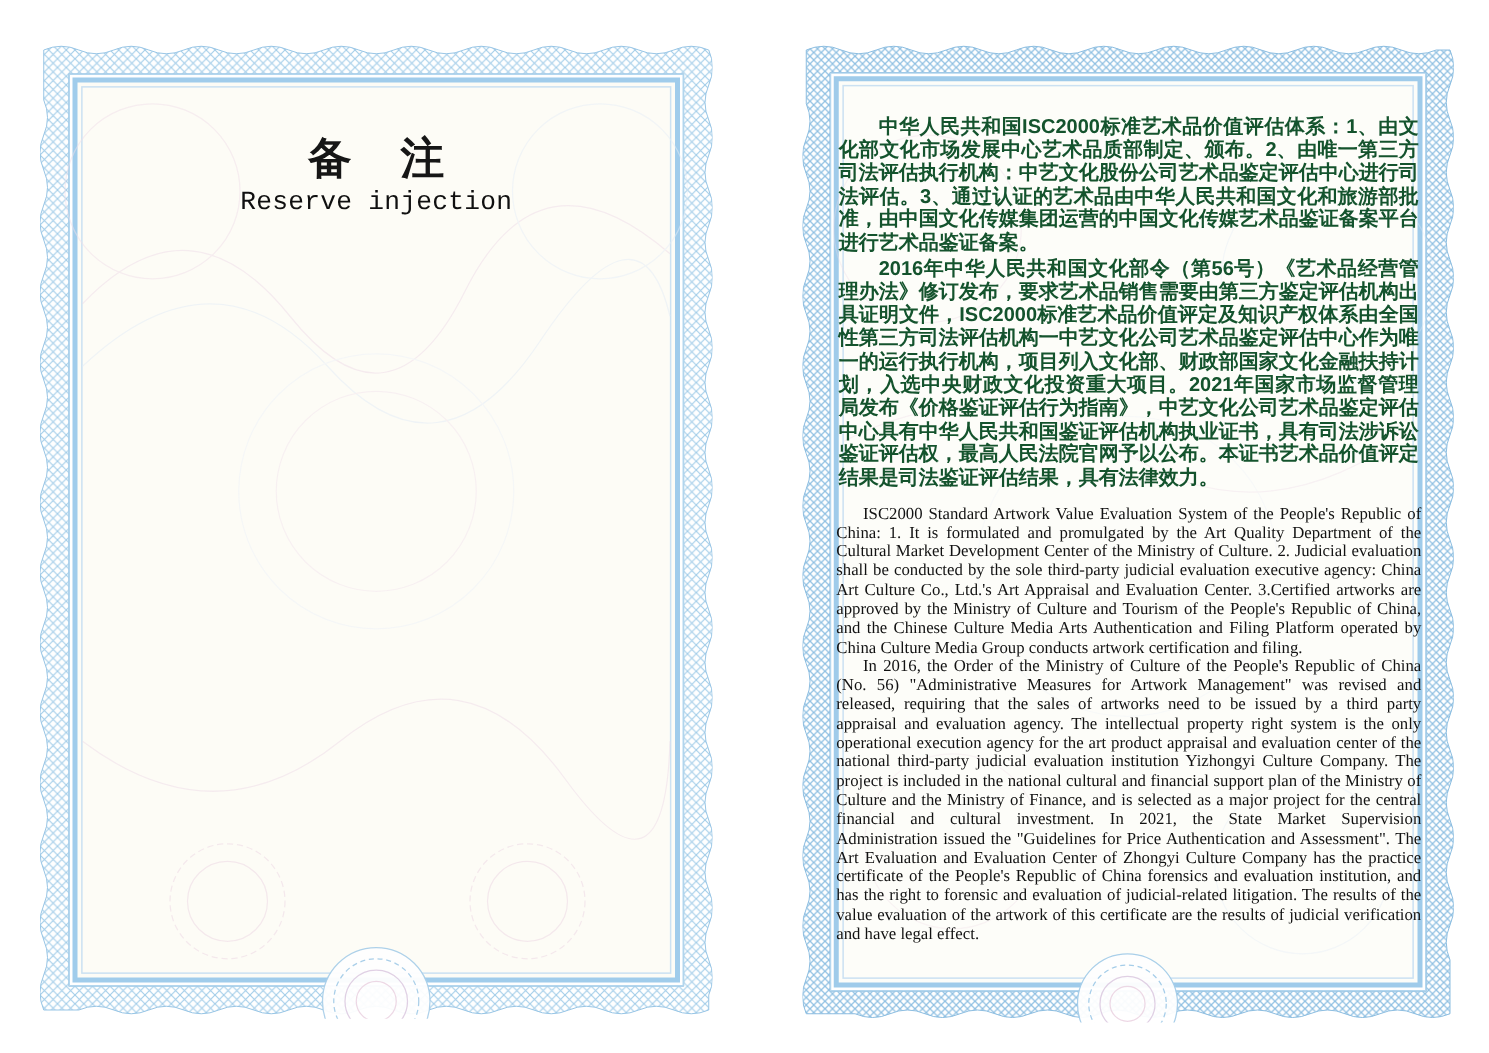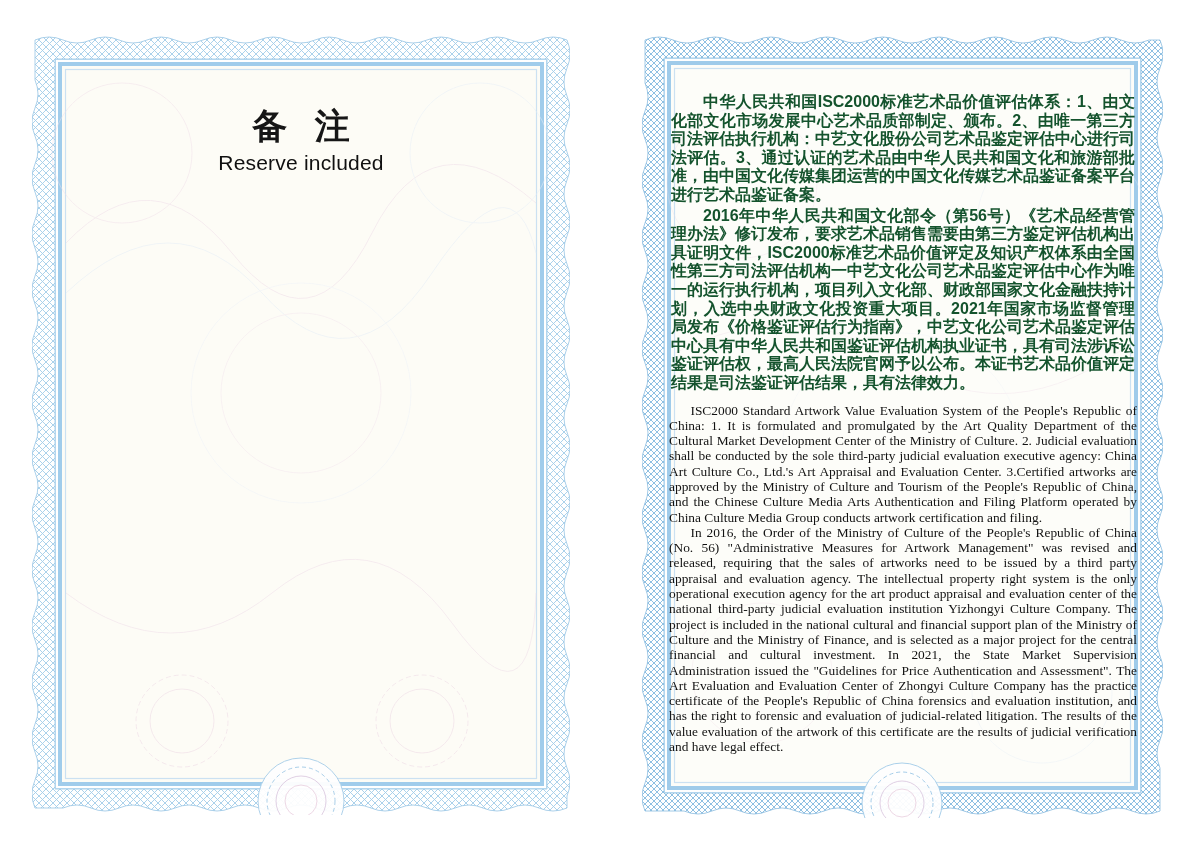--- a/index.html
+++ b/index.html
@@ -1,19 +1,19 @@
 <!DOCTYPE html>
 <html><head>
 <meta charset="utf-8">
 <style>
   html,body{margin:0;padding:0;background:#ffffff;}
   .sheet{position:relative;width:1191px;height:842px;background:#ffffff;overflow:hidden;
          font-family:"Liberation Sans",sans-serif;}
   .page{position:absolute;}
-  .page-left{left:32px;top:33px;width:538px;height:782px;}
+  .page-left{left:32px;top:33px;width:538px;height:782px;font-family:Liberation Mono, monospace;}
   .page-right{left:642px;top:33px;width:521px;height:785px;}
   .page svg{position:absolute;left:0;top:0;}
   .paper-tint{position:absolute;left:28px;top:31px;right:28px;bottom:31px;background:#fdfcf6;}
   .paper-tint.r{background:#fdfdf9;}
 
   .left-content{position:absolute;left:40px;right:40px;top:70px;text-align:center;z-index:3;}
   .cert-title{margin:0;font-size:35px;font-weight:bold;color:#161616;letter-spacing:9px;text-indent:9px;}
   .cert-subtitle{margin:1px 0 0 0;font-size:21px;color:#101010;letter-spacing:0.2px;}
 
   .right-content{position:absolute;left:27px;width:468px;top:58px;z-index:3;}
@@ -71,21 +71,21 @@
       <g>
         <circle cx="269" cy="768" r="43" fill="#ffffff" opacity="0.95" stroke="#aacfe9" stroke-width="1"></circle>
         <circle cx="269" cy="768" r="34" fill="none" stroke="#aacfe9" stroke-dasharray="4 3"></circle>
         <circle cx="269" cy="768" r="25" fill="none" stroke="#d8c4dd" opacity="0.8"></circle>
         <circle cx="269" cy="768" r="16" fill="none" stroke="#e9cede" opacity="0.8"></circle>
       </g>
     </svg>
 
     <div class="left-content">
       <h1 class="cert-title">备 注</h1>
-      <div class="cert-subtitle">Reserve included</div>
+      <div class="cert-subtitle">Reserve injection</div>
     </div>
   </div>
 
   <div class="page page-right">
     <div class="paper-tint r"></div>
     <svg width="521" height="785" viewBox="0 0 521 785">
       <defs>
         <pattern id="hR" width="6" height="6" patternUnits="userSpaceOnUse">
           <path d="M0 6L6 0M0 0L6 6" stroke="#8fc0e2" stroke-width="1" fill="none"></path>
         </pattern>

